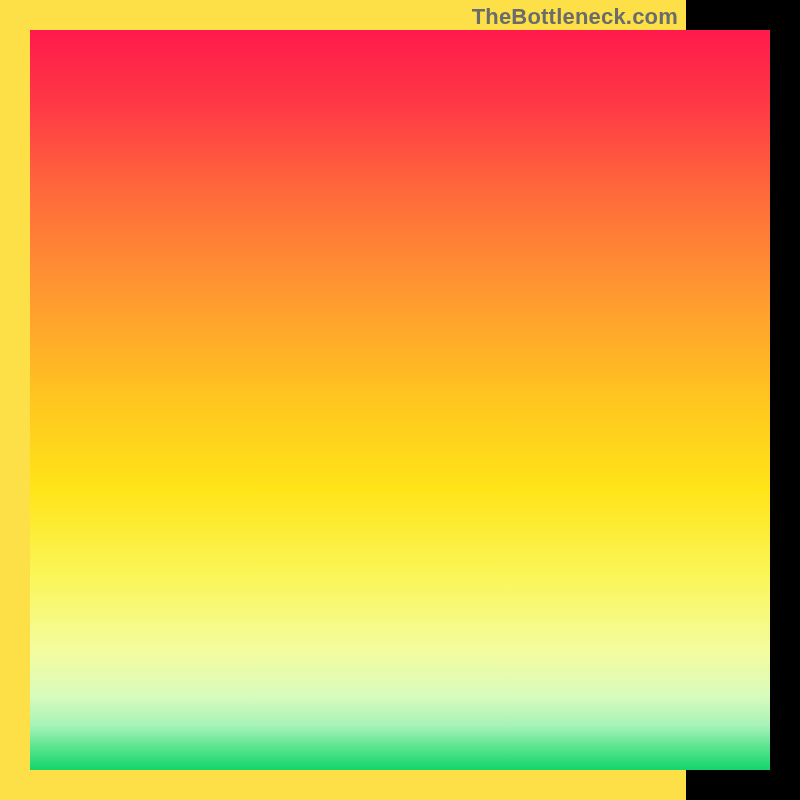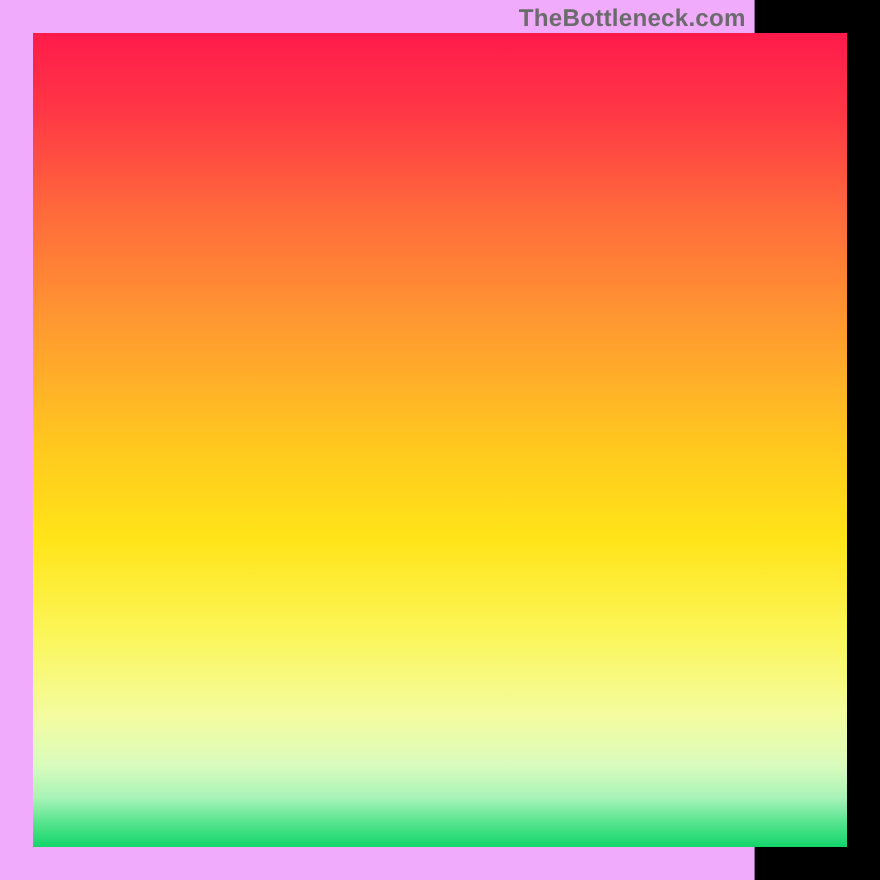--- a/index.html
+++ b/index.html
@@ -10,21 +10,21 @@
     background: #000;
     overflow: hidden;
     font-family: Arial, Helvetica, sans-serif;
   }
   .frame {
     position: absolute;
     left: 0;
     top: 0;
     width: 686px;
     height: 800px;
-    background: #f0abfc;
+    background: #fde047;
   }
   .plot-area {
     position: absolute;
     left: 30px;
     top: 30px;
     width: 740px;
     height: 740px;
     overflow: hidden;
   }
   .gradient-bg {

